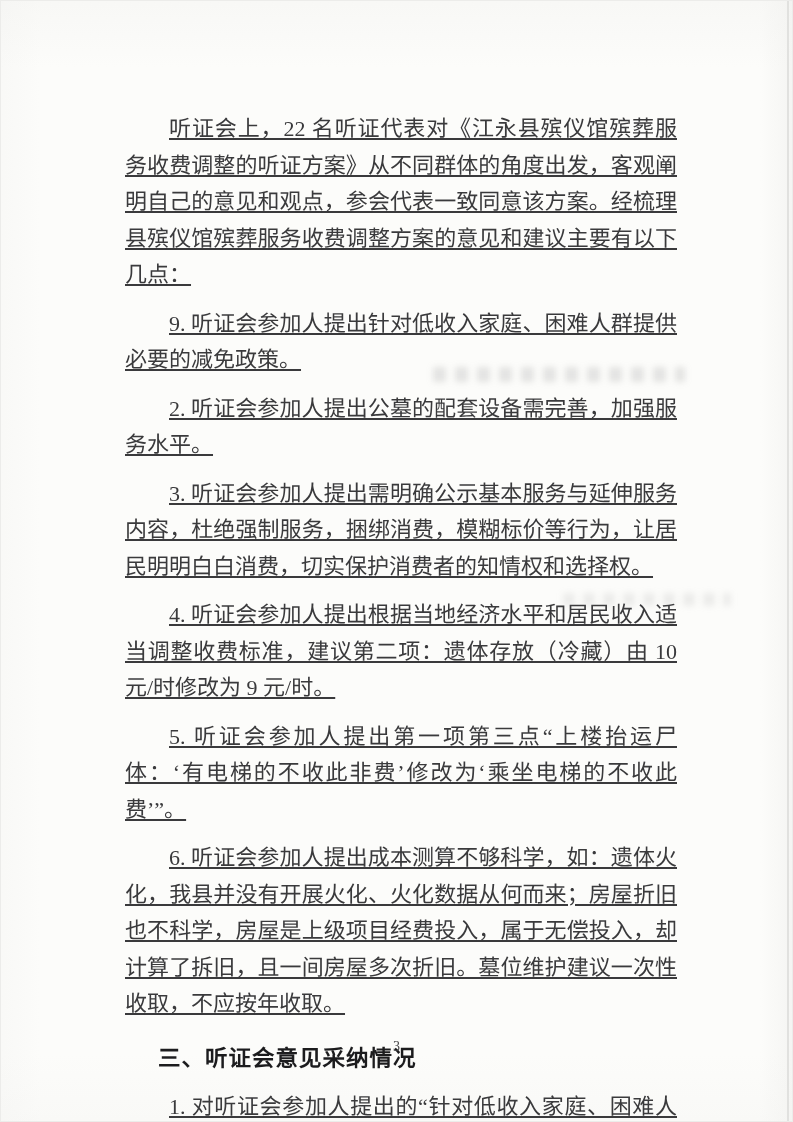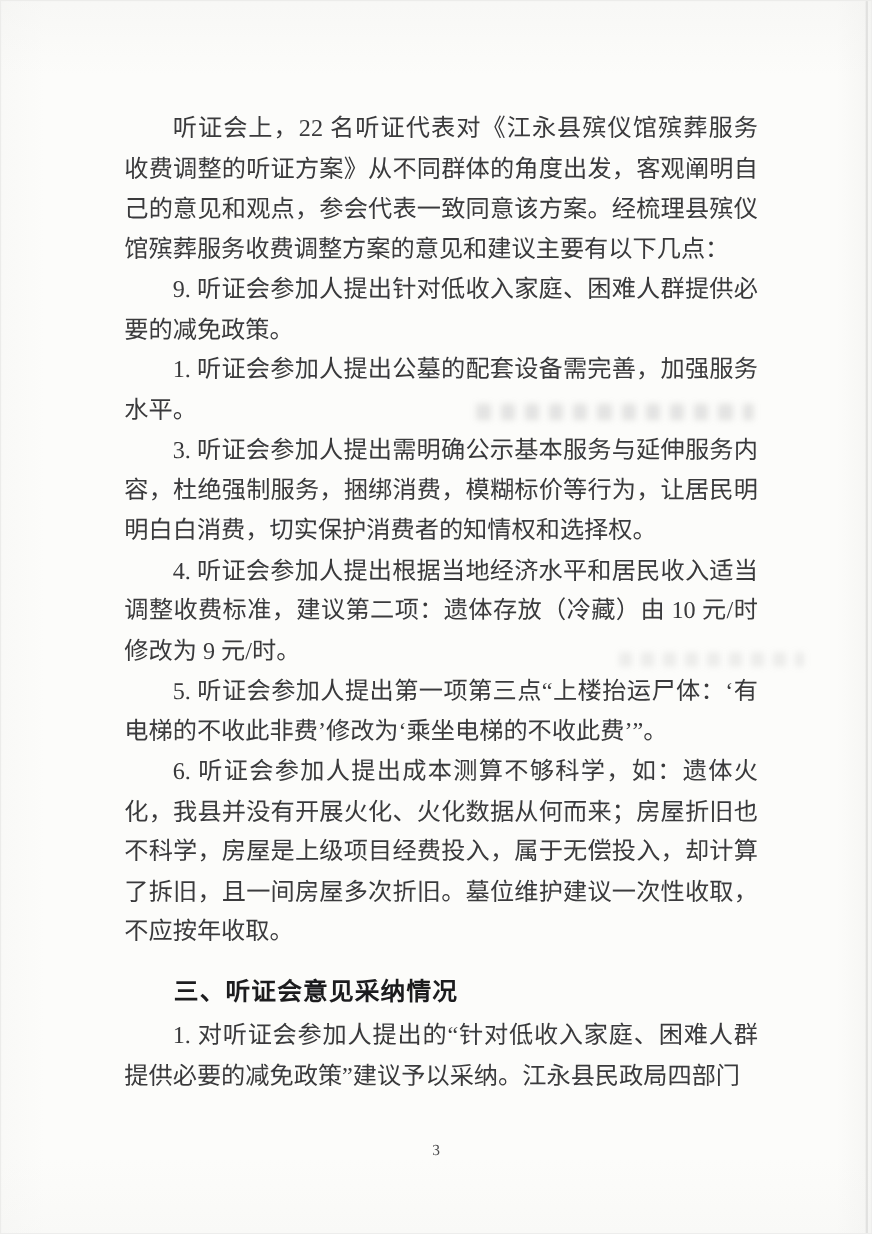--- a/index.html
+++ b/index.html
@@ -39,22 +39,23 @@
     top: 98px;
     width: 576px;
     color: #3a3a3c;
     font-size: 22px;
     line-height: 36.5px;
     text-align: justify;
     text-justify: inter-ideograph;
     letter-spacing: 0px;
   }
   .para {
-    margin: 0;
+    margin: 12px;
     text-indent: 2em;
+    text-decoration: underline;
   }
   .section-heading {
     margin: 18px 0 3px 0;
     text-indent: 2em;
     font-family: "Liberation Sans", "DejaVu Sans", sans-serif;
     font-weight: 700;
     font-size: 22.5px;
     line-height: 36.5px;
     color: #1c1c1e;
     letter-spacing: 1px;
@@ -99,21 +100,21 @@
 </head>
 <body>
 
 <div class="page">
 
   <div class="scan-edge-right"></div>
 
   <main class="text-block">
     <p class="para">听证会上，22 名听证代表对《江永县殡仪馆殡葬服务收费调整的听证方案》从不同群体的角度出发，客观阐明自己的意见和观点，参会代表一致同意该方案。经梳理县殡仪馆殡葬服务收费调整方案的意见和建议主要有以下几点：</p>
     <p class="para">9. 听证会参加人提出针对低收入家庭、困难人群提供必要的减免政策。</p>
-    <p class="para">1. 听证会参加人提出公墓的配套设备需完善，加强服务水平。</p>
+    <p class="para">2. 听证会参加人提出公墓的配套设备需完善，加强服务水平。</p>
     <p class="para">3. 听证会参加人提出需明确公示基本服务与延伸服务内容，杜绝强制服务，捆绑消费，模糊标价等行为，让居民明明白白消费，切实保护消费者的知情权和选择权。</p>
     <p class="para">4. 听证会参加人提出根据当地经济水平和居民收入适当调整收费标准，建议第二项：遗体存放（冷藏）由 10 元/时修改为 9 元/时。</p>
     <p class="para">5. 听证会参加人提出第一项第三点“上楼抬运尸体：‘有电梯的不收此非费’修改为‘乘坐电梯的不收此费’”。</p>
     <p class="para">6. 听证会参加人提出成本测算不够科学，如：遗体火化，我县并没有开展火化、火化数据从何而来；房屋折旧也不科学，房屋是上级项目经费投入，属于无偿投入，却计算了拆旧，且一间房屋多次折旧。墓位维护建议一次性收取，不应按年收取。</p>
 
     <h2 class="section-heading">三、听证会意见采纳情况</h2>
 
     <p class="para">1. 对听证会参加人提出的“针对低收入家庭、困难人群提供必要的减免政策”建议予以采纳。江永县民政局四部门</p>
   </main>
 

